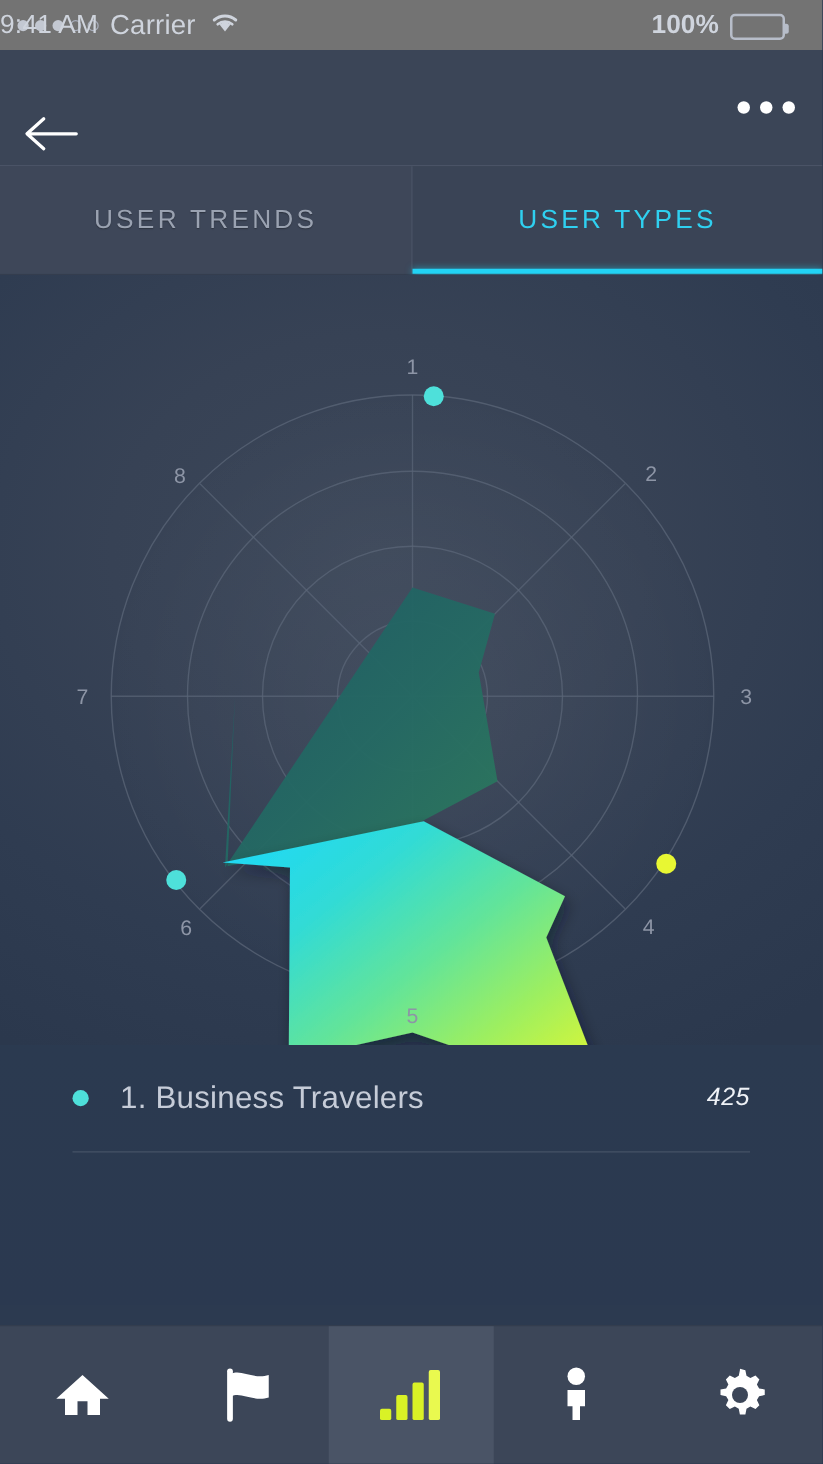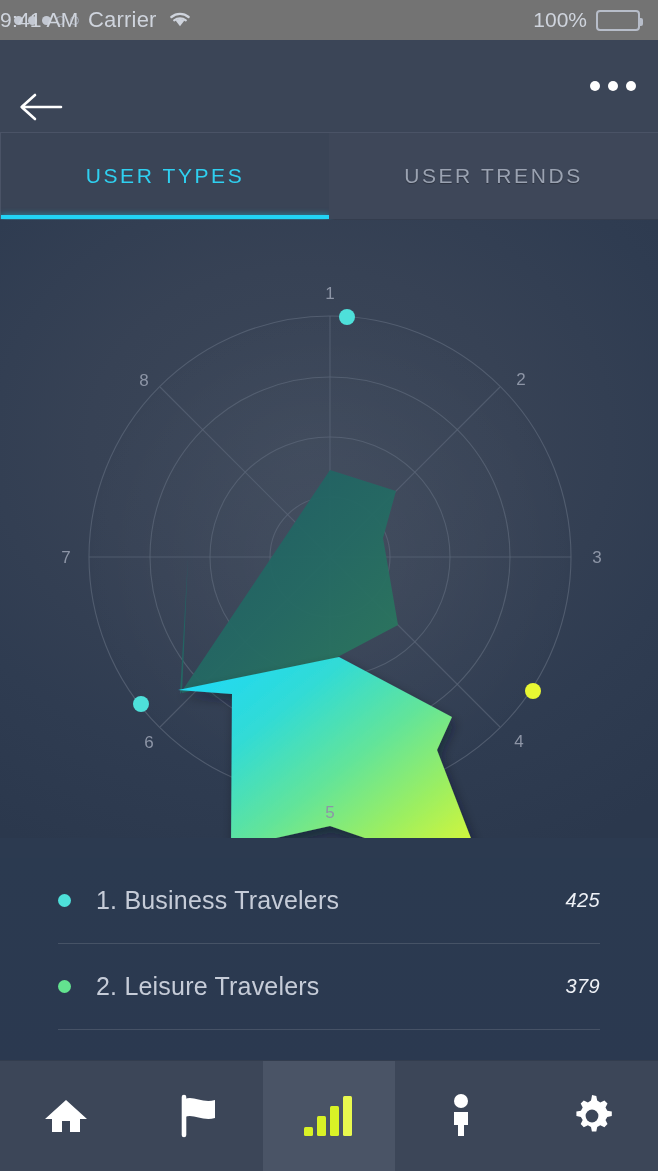--- a/index.html
+++ b/index.html
@@ -22,21 +22,21 @@
   .sb-dots { display:flex; gap:5px; align-items:center; margin-right:9px; }
   .sb-dot { width:9px; height:9px; border-radius:50%; }
   .sb-dot.on { background:#c3c8d2; }
   .sb-dot.off { background:transparent; border:1.5px solid #a9afbd; width:9px; height:9px; }
   .sb-carrier { color:#cfd4dd; font-size:22px; letter-spacing:0.2px; }
   .sb-wifi { margin-left:10px; display:block; }
   .sb-time {
     position:absolute; left:0; width:658px; 
     color:#cfd4dd; font-size:21px; letter-spacing:0.2px;
   }
-  .sb-right { position:absolute; right:18px; display:flex; align-items:center; gap:9px; }
+  .sb-right { position:absolute; right:30px; display:flex; align-items:flex-end; gap:9px;font-weight:bold; }
   .sb-pct { color:#cfd4dd; font-size:21px; }
   .sb-batt {
     width:44px; height:21px; border:2px solid #b7bdc9; border-radius:4px;
     position:relative; padding:2px;
   }
   .sb-batt::after {
     content:""; position:absolute; right:-5px; top:6px; width:3px; height:8px;
     background:#b7bdc9; border-radius:0 2px 2px 0;
   }
   .sb-batt-fill { height:100%; background:#b7bdc9; border-radius:2px; }
@@ -80,21 +80,21 @@
   .chartpanel {
     position:absolute; left:0; top:220px; width:658px; height:618px;
     background:
       radial-gradient(ellipse 560px 460px at 46% 36%, #3c4759 0%, #374255 38%, #2f3c51 72%, #2b384d 100%);
     overflow:hidden;
   }
   .chartpanel svg { display:block; }
 
   
   .legend {
-    position:absolute; left:0; top:858px; width:658px; height:208px;
+    position:absolute; left:0; top:836px; width:658px; height:208px;
     background:linear-gradient(180deg,#2b3a50 0%, #2b3950 100%);
   }
   .legend-row {
     position:relative; height:86px; margin:0 58px;
     display:flex; align-items:center;
     border-bottom:1px solid rgba(255,255,255,0.13);
   }
   .legend-dot { width:13px; height:13px; border-radius:50%; flex:0 0 auto; }
   .legend-label {
     margin-left:25px; color:#c6ccd8; font-size:25px; letter-spacing:0.2px; white-space:nowrap;
@@ -153,25 +153,25 @@
       </svg>
     </div>
     <div class="nav-more">
       <span></span>
       <span></span>
       <span></span>
     </div>
   </div>
 
   <div class="tabbar">
+    <div class="tab inactive">
+      <span class="tab-label">USER TRENDS</span>
+    </div>
     <div class="tab active">
       <span class="tab-label">USER TYPES</span>
-    </div>
-    <div class="tab inactive">
-      <span class="tab-label">USER TRENDS</span>
     </div>
   </div>
 
   <div class="chartpanel">
     <svg width="658" height="618" viewBox="0 0 658 618">
       <defs>
         <linearGradient id="gradS1" x1="0.08" y1="0.1" x2="1" y2="0.95">
           <stop offset="0%" stop-color="#21d9f2"></stop>
           <stop offset="22%" stop-color="#31dbd6"></stop>
           <stop offset="48%" stop-color="#62e49a"></stop>
@@ -232,25 +232,20 @@
       <circle cx="141" cy="484" r="8" fill="#4ee0da"></circle>
     </svg>
   </div>
 
   <div class="legend">
     <div class="legend-row">
       <span class="legend-dot" style="background:#4ee0da"></span>
       <span class="legend-label">1. Business Travelers</span>
       <span class="legend-value">425</span>
     </div>
-    <div class="legend-row">
-      <span class="legend-dot" style="background:#63e38f"></span>
-      <span class="legend-label">2. Leisure Travelers</span>
-      <span class="legend-value">379</span>
-    </div>
   </div>
 
   <div class="bottomnav">
 
     <div class="bn-item">
       <svg width="48" height="44" viewBox="0 0 48 44">
         <path d="M24 6 L45 25 h-7 v13 h-10 v-11 h-8 v11 H10 V25 H3 Z" fill="#ffffff"></path>
       </svg>
     </div>
 

